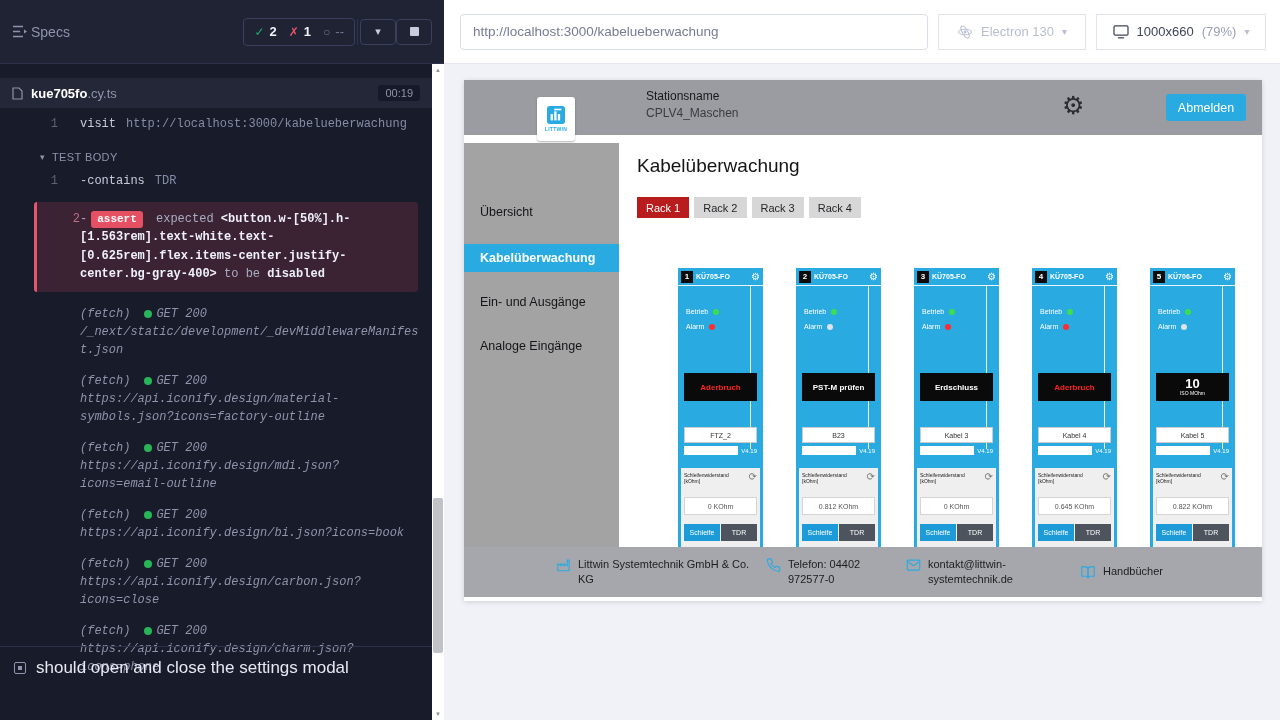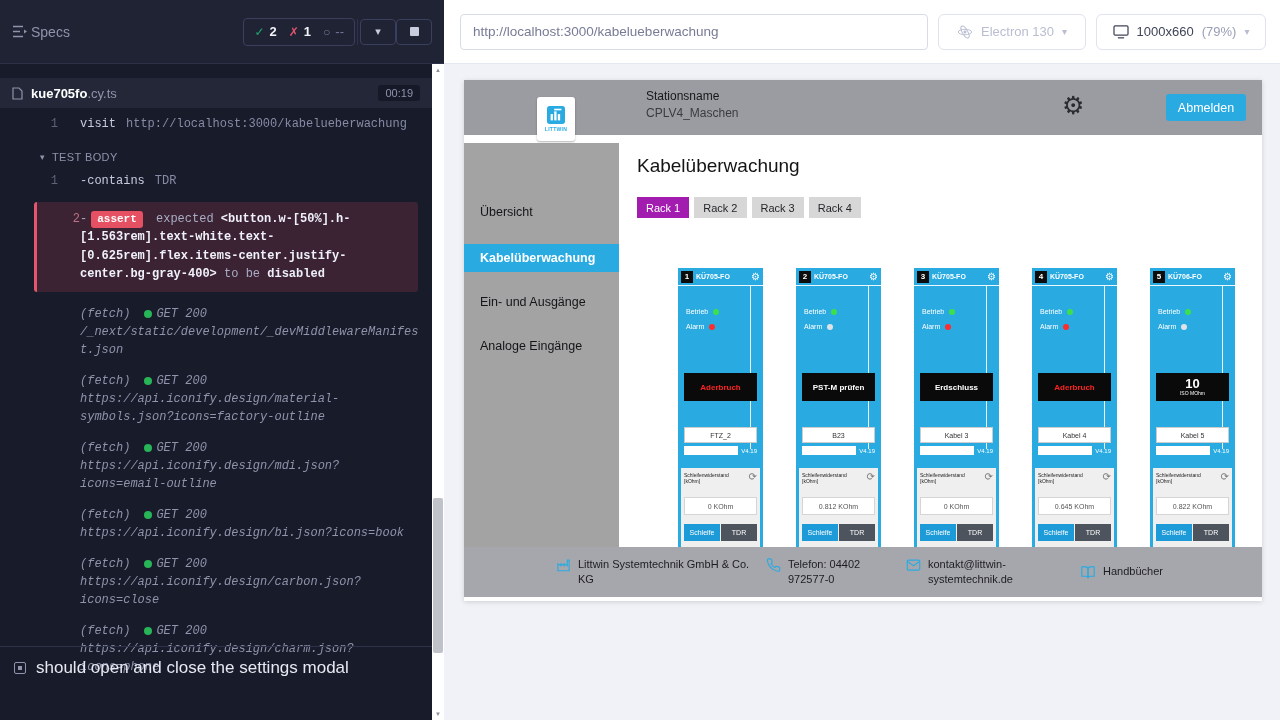--- a/index.html
+++ b/index.html
@@ -56,21 +56,21 @@
 
   .rep-scrollbar{position:absolute;top:64px;right:0;bottom:0;width:12px;background:#fff}
   .sb-arrow{position:absolute;left:0;width:12px;text-align:center;font-size:6px;color:#8a8d97}
   .sb-arrow.up{top:3px}.sb-arrow.down{bottom:3px}
   .sb-thumb{position:absolute;left:1px;width:10px;top:434px;height:155px;background:#bfc2c9;border-radius:2px}
 
   
   .aut{flex:1;display:flex;flex-direction:column;background:#f1f2f8}
   .aut-toolbar{height:64px;background:#fff;border-bottom:1px solid #e5e7f0;display:flex;align-items:center;padding:0 14px 0 16px;gap:10px}
   .url-input{width:468px;height:36px;border:1px solid #d8dbe8;border-radius:4px;padding:0 12px;color:#777b95;font-size:13.5px;font-family:"Liberation Sans",sans-serif;outline:none}
-  .select-box{height:36px;border:1px solid #e0e2ee;border-radius:6px;display:flex;align-items:center;justify-content:center;gap:8px;font-size:13px;padding:0 10px}
+  .select-box{height:36px;border:1px solid #e0e2ee;border-radius:0;display:flex;align-items:center;justify-content:center;gap:8px;font-size:13px;padding:0 10px}
   .browser-select{width:148px;color:#b9bdd1}
   .viewport-select{width:170px}
   .vp-size{color:#3f4459}
   .vp-zoom{color:#9a9eb5}
   .chev2{color:#b9bdd1;font-size:10px}
 
   .stage{position:relative;height:656px}
   .frame{position:absolute;left:20px;top:16px;width:798px;height:521px;background:#fff;box-shadow:0 1px 5px rgba(0,0,0,.15);overflow:hidden}
 
   
@@ -87,21 +87,21 @@
   .app-nav{position:absolute;left:0;top:63px;width:155px;height:412px;background:#a3a3a3;z-index:2}
   .nav-item{position:absolute;left:0;width:155px;height:28px;display:flex;align-items:center;padding-left:16px;font-size:12.5px;font-weight:500;color:#151519;cursor:pointer}
   .nav-item.active{background:#29abe2;color:#fff;font-weight:600}
   .nav-0{top:55px}.nav-1{top:101px}.nav-2{top:145px}.nav-3{top:189px}
 
   
   .content{position:absolute;left:155px;top:55px;width:643px;height:412px;background:#fff;overflow:visible}
   .page-title{position:absolute;left:18px;top:20px;font-size:19px;font-weight:500;color:#141414}
   .tabs{position:absolute;left:18px;top:62px;display:flex;gap:5px}
   .tab{height:21px;padding:0 9px;display:flex;align-items:center;font-size:11px;background:#d7d7d7;color:#26262b;cursor:pointer}
-  .tab.active{background:#a21caf;color:#fff}
+  .tab.active{background:#b91c1c;color:#fff}
 
   .cards{position:absolute;left:59px;top:133px;display:flex;gap:33px}
   .card{width:85px;background:#29abe2;color:#fff;flex:none}
   .card-head{height:18px;display:flex;align-items:center;padding:0 3px;gap:3px;border-bottom:1px solid rgba(255,255,255,.9)}
   .num{width:12px;height:12px;background:#0c0c0c;color:#fff;font-size:8px;font-weight:700;display:flex;align-items:center;justify-content:center;flex:none}
   .model{font-size:7px;font-weight:700;flex:1;white-space:nowrap}
   .card-gear{font-size:10px;cursor:pointer;line-height:1}
   .card-body{position:relative}
   .card-body::after{content:"";position:absolute;top:0;right:12px;width:1px;height:163px;background:rgba(255,255,255,.9);z-index:0}
   .leds{padding:18px 0 0 8px}

